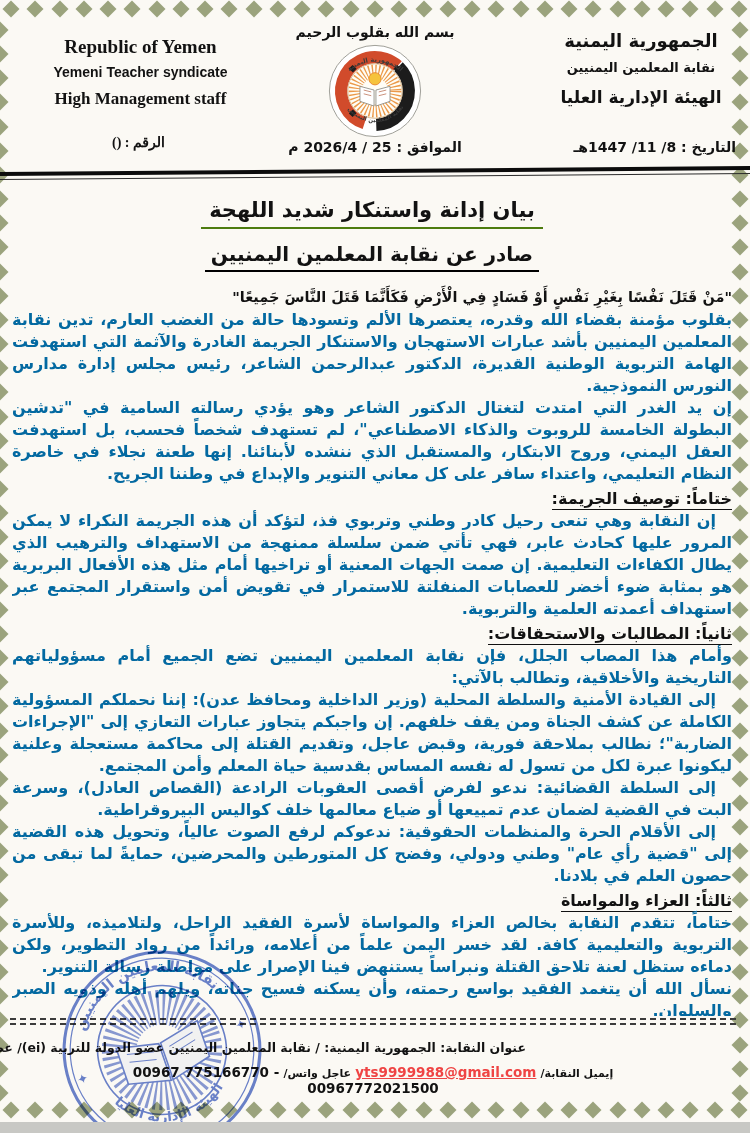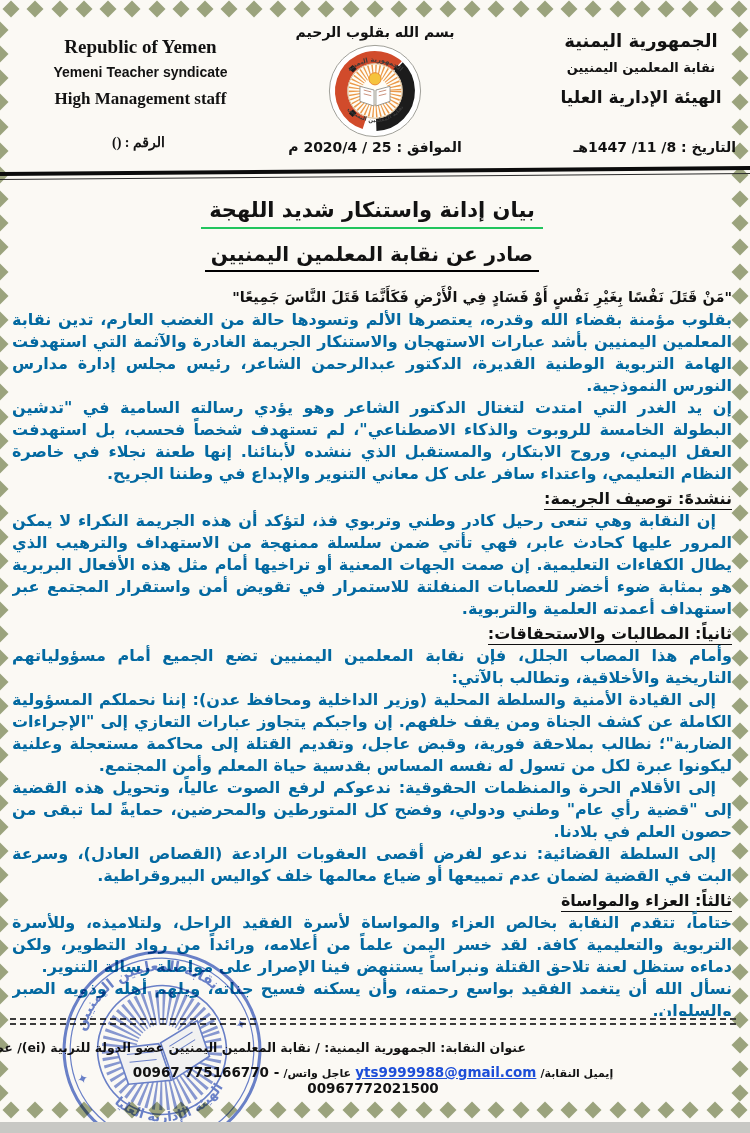--- a/index.html
+++ b/index.html
@@ -24,35 +24,35 @@
   .h-ar{position:absolute;right:14px;top:30px;width:190px;text-align:center;direction:rtl;font-weight:bold;}
   .h-ar .c{font-size:18px;}
   .h-ar .o{font-size:13px;margin-top:9px;}
   .h-ar .u{font-size:17px;margin-top:12px;}
   .hijri{position:absolute;right:14px;top:139px;direction:rtl;font-weight:bold;font-size:14px;text-align:center;}
   .rule{position:absolute;left:-4px;right:-4px;top:169px;height:3px;
         border-top:4px solid #0c0c0c;border-bottom:1px solid #2a2a2a;transform:rotate(-0.45deg);}
   
   .doc{position:absolute;left:12px;right:18px;top:180px;height:836px;overflow:hidden;direction:rtl;}
   .title-row{text-align:center;margin-top:18px;}
-  .title-row .t{display:inline-block;font-size:21px;font-weight:bold;border-bottom:2px solid #22c55e;padding:0 8px 5px;}
+  .title-row .t{display:inline-block;font-size:21px;font-weight:bold;border-bottom:2px solid #4d7c0f;padding:0 8px 5px;}
   .sub-row{text-align:center;margin-top:13px;}
   .sub-row .t{display:inline-block;font-size:20px;font-weight:bold;border-bottom:2px solid #000;padding:0 6px 4px;}
   .verse{margin-top:13px;font-weight:bold;font-size:14.5px;text-align:right;line-height:24px;}
   .para{font-weight:bold;font-size:16px;line-height:22px;text-align:justify;color:#0369a1;}
   .para.ind{text-indent:16px;}
   .h-sec{font-weight:bold;font-size:16px;line-height:23px;margin-top:2px;}
   .h-sec .t{border-bottom:1.6px solid #111;padding-bottom:1px;}
   
   .footer{position:absolute;left:10px;right:14px;top:1018px;direction:rtl;}
   .sep{height:3px;border-top:2px dashed #3c3c3c;border-bottom:2px dashed #3c3c3c;}
   .addr{margin-top:15px;margin-right:210px;text-align:center;font-weight:bold;font-size:12.5px;white-space:nowrap;}
   .contact{margin-top:9px;margin-right:100px;margin-left:100px;text-align:center;font-weight:bold;font-size:12px;}
   .contact .lbl{font-size:11px;}
-  .contact .mail{color:#1d4ed8;text-decoration:underline;font-size:13.5px;}
+  .contact .mail{color:#ef4444;text-decoration:underline;font-size:13.5px;}
   .contact .ph{font-size:13.5px;unicode-bidi:embed;}
   
   .stamp{position:absolute;left:60px;top:948px;width:204px;height:204px;transform:rotate(-19deg);
          opacity:.82;mix-blend-mode:multiply;pointer-events:none;}
 </style>
 </head>
 <body>
 
 <div class="page">
 
@@ -251,47 +251,47 @@
       <text font-size="7" font-weight="bold" fill="#3a3a3a" font-family="DejaVu Sans, sans-serif">
         <textPath href="#la" startOffset="24%">الجمهورية اليمنية</textPath>
       </text>
       <path id="lb" d="M 15,58 A 37,37 0 0 0 85,58" fill="none"></path>
       <text font-size="6" font-weight="bold" fill="#3a3a3a" font-family="DejaVu Sans, sans-serif">
         <textPath href="#lb" startOffset="14%">نقابة المعلمين اليمنيين</textPath>
       </text>
     </svg>
   </div>
 
-  <div class="greg">الموافق : 25 / 2020/4 م</div>
+  <div class="greg">الموافق : 25 / 2026/4 م</div>
 
   <div class="h-ar">
     <div class="c">الجمهورية اليمنية</div>
     <div class="o">نقابة المعلمين اليمنيين</div>
     <div class="u">الهيئة الإدارية العليا</div>
   </div>
   <div class="hijri">التاريخ : 8/ 11/ 1447هـ</div>
 
   <div class="rule"></div>
 
   <div class="doc">
     <div class="title-row"><span class="t">بيان إدانة واستنكار شديد اللهجة</span></div>
     <div class="sub-row"><span class="t">صادر عن نقابة المعلمين اليمنيين</span></div>
 
     <div class="verse">"مَنْ قَتَلَ نَفْسًا بِغَيْرِ نَفْسٍ أَوْ فَسَادٍ فِي الْأَرْضِ فَكَأَنَّمَا قَتَلَ النَّاسَ جَمِيعًا"</div>
     <div class="para">بقلوب مؤمنة بقضاء الله وقدره، يعتصرها الألم وتسودها حالة من الغضب العارم، تدين نقابة المعلمين اليمنيين بأشد عبارات الاستهجان والاستنكار الجريمة الغادرة والآثمة التي استهدفت الهامة التربوية الوطنية القديرة، الدكتور عبدالرحمن الشاعر، رئيس مجلس إدارة مدارس النورس النموذجية.</div>
     <div class="para">إن يد الغدر التي امتدت لتغتال الدكتور الشاعر وهو يؤدي رسالته السامية في "تدشين البطولة الخامسة للروبوت والذكاء الاصطناعي"، لم تستهدف شخصاً فحسب، بل استهدفت العقل اليمني، وروح الابتكار، والمستقبل الذي ننشده لأبنائنا. إنها طعنة نجلاء في خاصرة النظام التعليمي، واعتداء سافر على كل معاني التنوير والإبداع في وطننا الجريح.</div>
 
-    <div class="h-sec"><span class="t">ننشدهً: توصيف الجريمة:</span></div>
+    <div class="h-sec"><span class="t">ختاماً: توصيف الجريمة:</span></div>
     <div class="para ind">إن النقابة وهي تنعى رحيل كادر وطني وتربوي فذ، لتؤكد أن هذه الجريمة النكراء لا يمكن المرور عليها كحادث عابر، فهي تأتي ضمن سلسلة ممنهجة من الاستهداف والترهيب الذي يطال الكفاءات التعليمية. إن صمت الجهات المعنية أو تراخيها أمام مثل هذه الأفعال البربرية هو بمثابة ضوء أخضر للعصابات المنفلتة للاستمرار في تقويض أمن واستقرار المجتمع عبر استهداف أعمدته العلمية والتربوية.</div>
 
     <div class="h-sec"><span class="t">ثانياً: المطالبات والاستحقاقات:</span></div>
     <div class="para">وأمام هذا المصاب الجلل، فإن نقابة المعلمين اليمنيين تضع الجميع أمام مسؤولياتهم التاريخية والأخلاقية، وتطالب بالآتي:</div>
     <div class="para ind">إلى القيادة الأمنية والسلطة المحلية (وزير الداخلية ومحافظ عدن): إننا نحملكم المسؤولية الكاملة عن كشف الجناة ومن يقف خلفهم. إن واجبكم يتجاوز عبارات التعازي إلى "الإجراءات الضاربة"؛ نطالب بملاحقة فورية، وقبض عاجل، وتقديم القتلة إلى محاكمة مستعجلة وعلنية ليكونوا عبرة لكل من تسول له نفسه المساس بقدسية حياة المعلم وأمن المجتمع.</div>
+    <div class="para ind">إلى السلطة القضائية: ندعو لفرض أقصى العقوبات الرادعة (القصاص العادل)، وسرعة البت في القضية لضمان عدم تمييعها أو ضياع معالمها خلف كواليس البيروقراطية.</div>
     <div class="para ind">إلى الأقلام الحرة والمنظمات الحقوقية: ندعوكم لرفع الصوت عالياً، وتحويل هذه القضية إلى "قضية رأي عام" وطني ودولي، وفضح كل المتورطين والمحرضين، حمايةً لما تبقى من حصون العلم في بلادنا.</div>
-    <div class="para ind">إلى السلطة القضائية: ندعو لفرض أقصى العقوبات الرادعة (القصاص العادل)، وسرعة البت في القضية لضمان عدم تمييعها أو ضياع معالمها خلف كواليس البيروقراطية.</div>
 
     <div class="h-sec"><span class="t">ثالثاً: العزاء والمواساة</span></div>
     <div class="para">ختاماً، تتقدم النقابة بخالص العزاء والمواساة لأسرة الفقيد الراحل، ولتلاميذه، وللأسرة التربوية والتعليمية كافة. لقد خسر اليمن علماً من أعلامه، ورائداً من رواد التطوير، ولكن دماءه ستظل لعنة تلاحق القتلة ونبراساً يستنهض فينا الإصرار على مواصلة رسالة التنوير.</div>
     <div class="para">نسأل الله أن يتغمد الفقيد بواسع رحمته، وأن يسكنه فسيح جناته، ويلهم أهله وذويه الصبر والسلوان.</div>
 
   </div>
 
   <div class="footer">
     <div class="sep"></div>
     <div class="addr">عنوان النقابة: الجمهورية اليمنية: / نقابة المعلمين اليمنيين عضو الدولة للتربية (ei)/ عضو مؤسس الاتحاد الإسلامي العالمي للمعلمين.</div>

